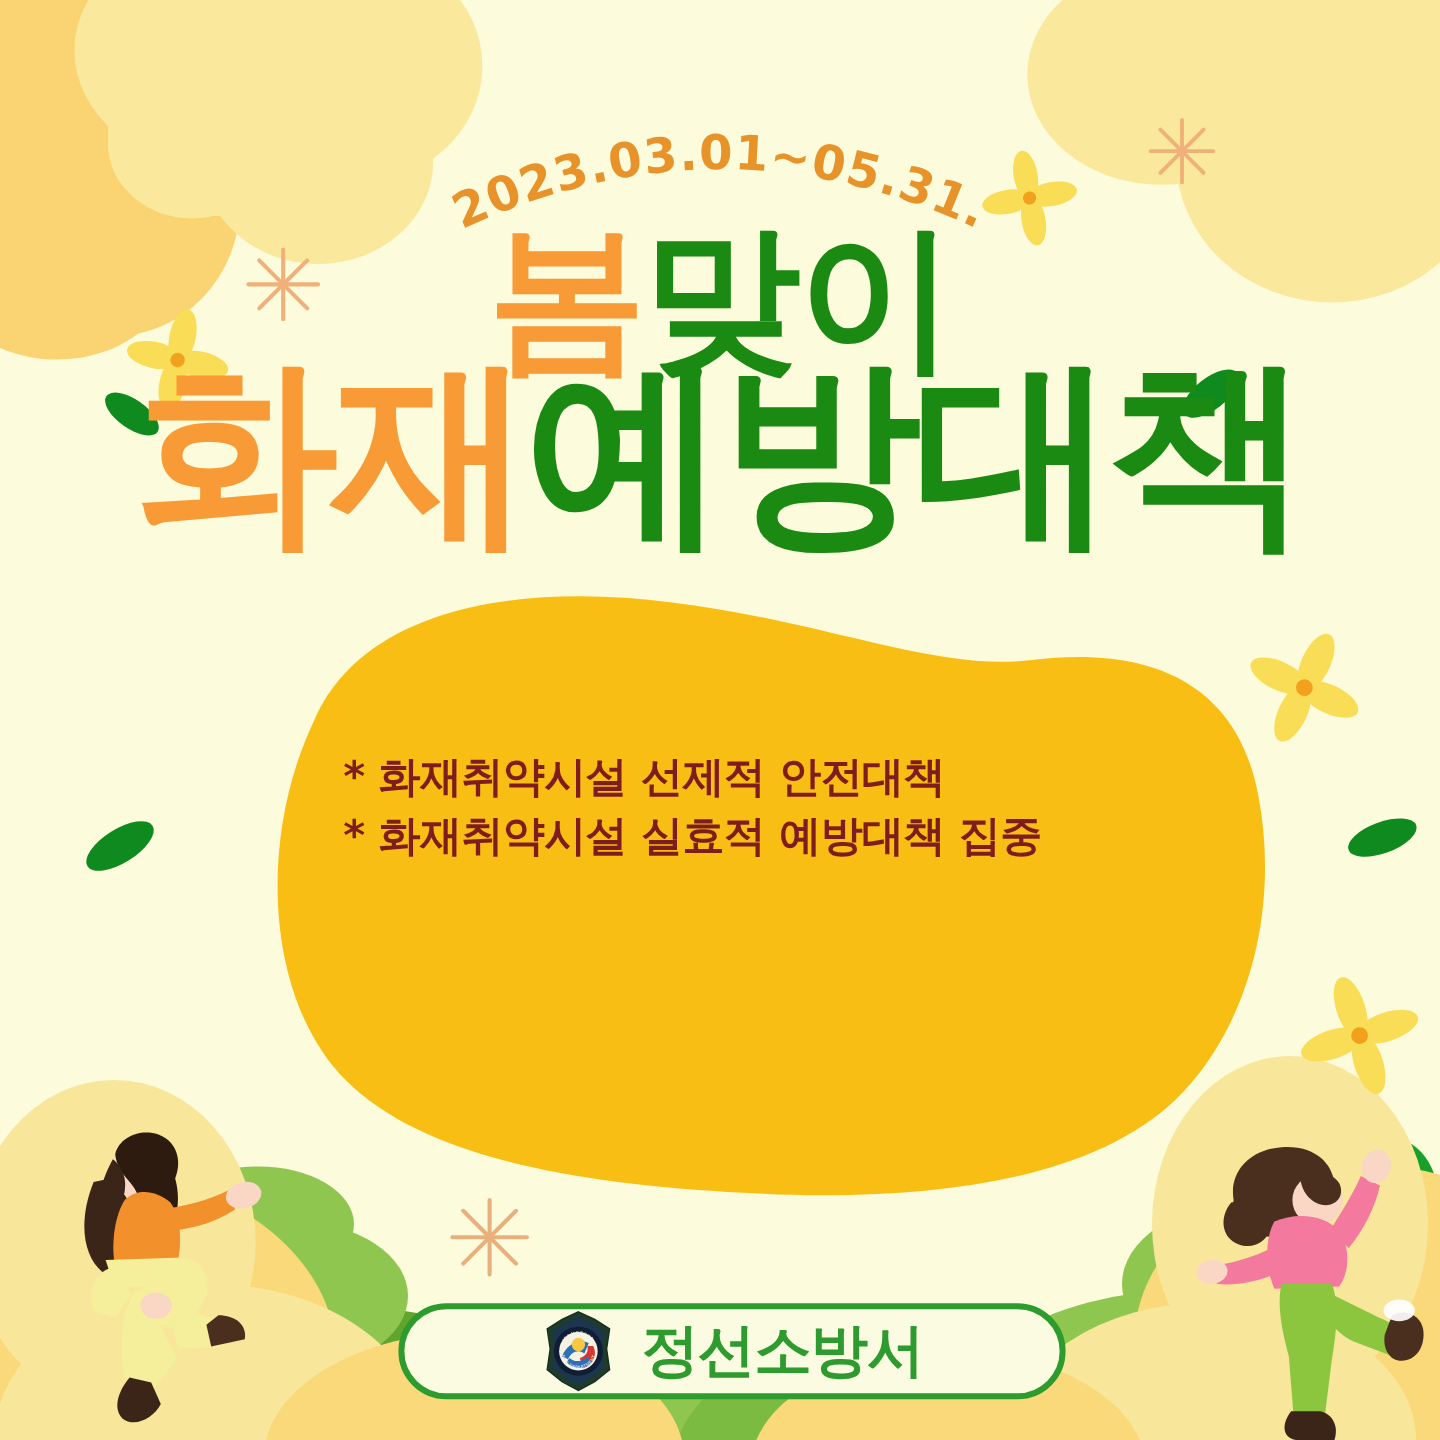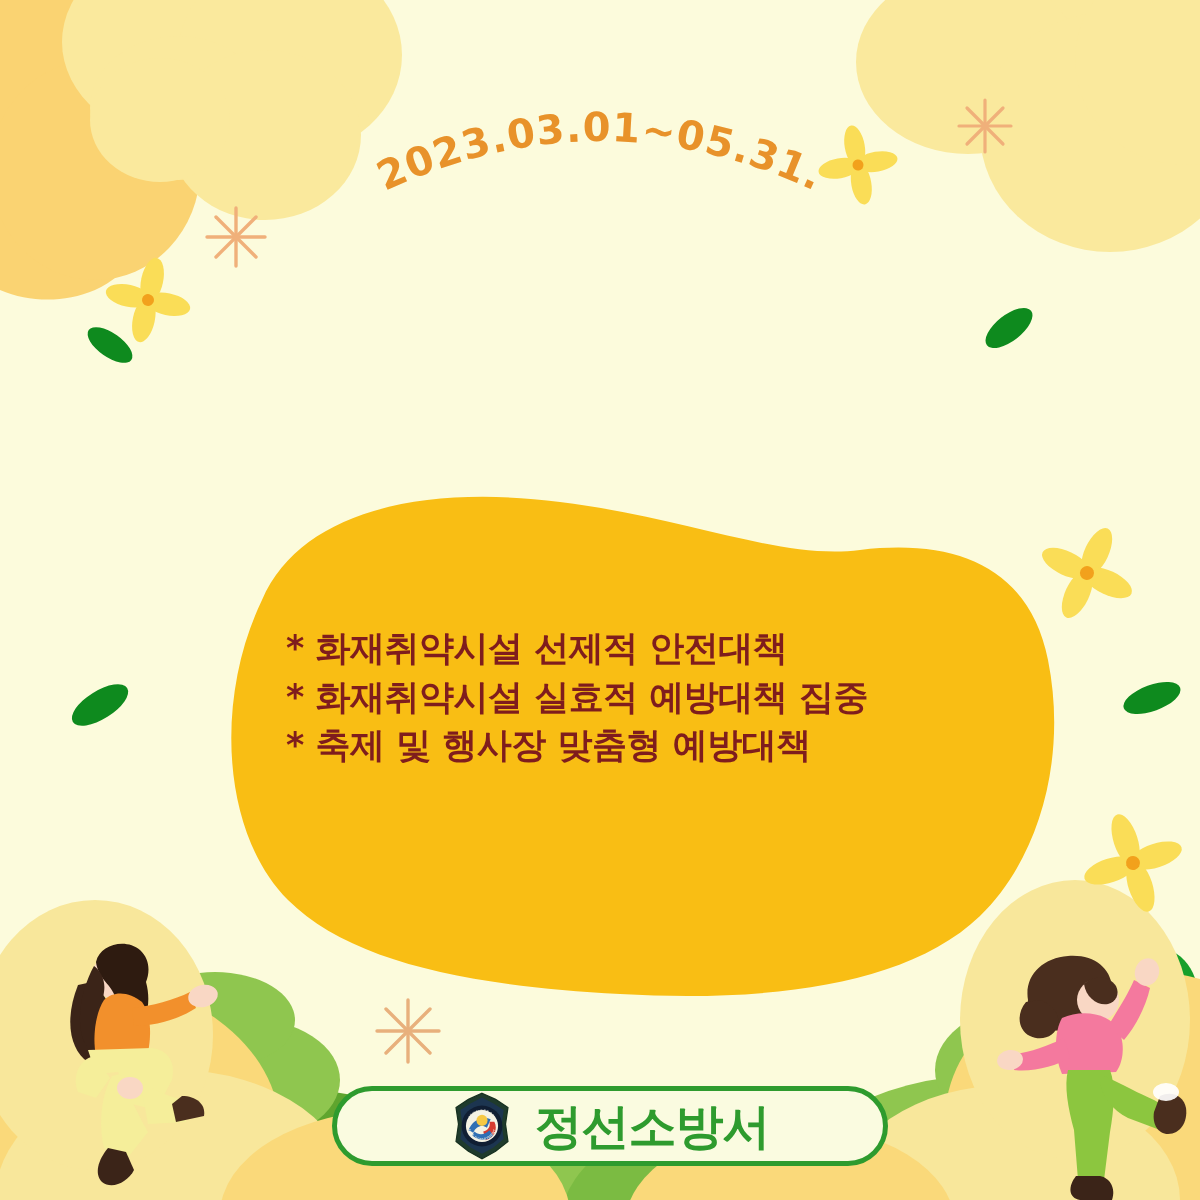--- a/index.html
+++ b/index.html
@@ -205,25 +205,28 @@
 
   <svg id="date-arc" viewBox="0 0 1200 150">
     <defs>
       <path id="arcpath" d="M330,150 Q600,-8 870,150" fill="none"></path>
     </defs>
     <text>
       <textPath href="#arcpath" startOffset="50%" text-anchor="middle">2023.03.01~05.31.</textPath>
     </text>
   </svg>
 
+  <div id="title-block">
+    <span class="title-line" id="title-line-1"><span class="t-orange">봄</span><span class="t-green">맞이</span></span>
+    <span class="title-line" id="title-line-2"><span class="t-orange">화재</span><span class="t-green">예방대책</span></span>
+  </div>
 
   <div id="bullets">
     <span class="bullet">* 화재취약시설 선제적 안전대책</span>
     <span class="bullet">* 화재취약시설 실효적 예방대책 집중</span>
-    <span class="bullet">* 축제 및 행사장 맞춤형 예방대책</span>
   </div>
 
   <svg class="layer" viewBox="0 0 1200 1200" style="z-index:11;">
 
     <g>
 
       <path d="M78,985 C64,1020 70,1050 88,1062 C104,1072 118,1058 118,1038 C118,1016 104,992 92,982 Z" fill="#3B2418"></path>
 
       <circle cx="118" cy="975" r="25" fill="#F9D7C4"></circle>
 

